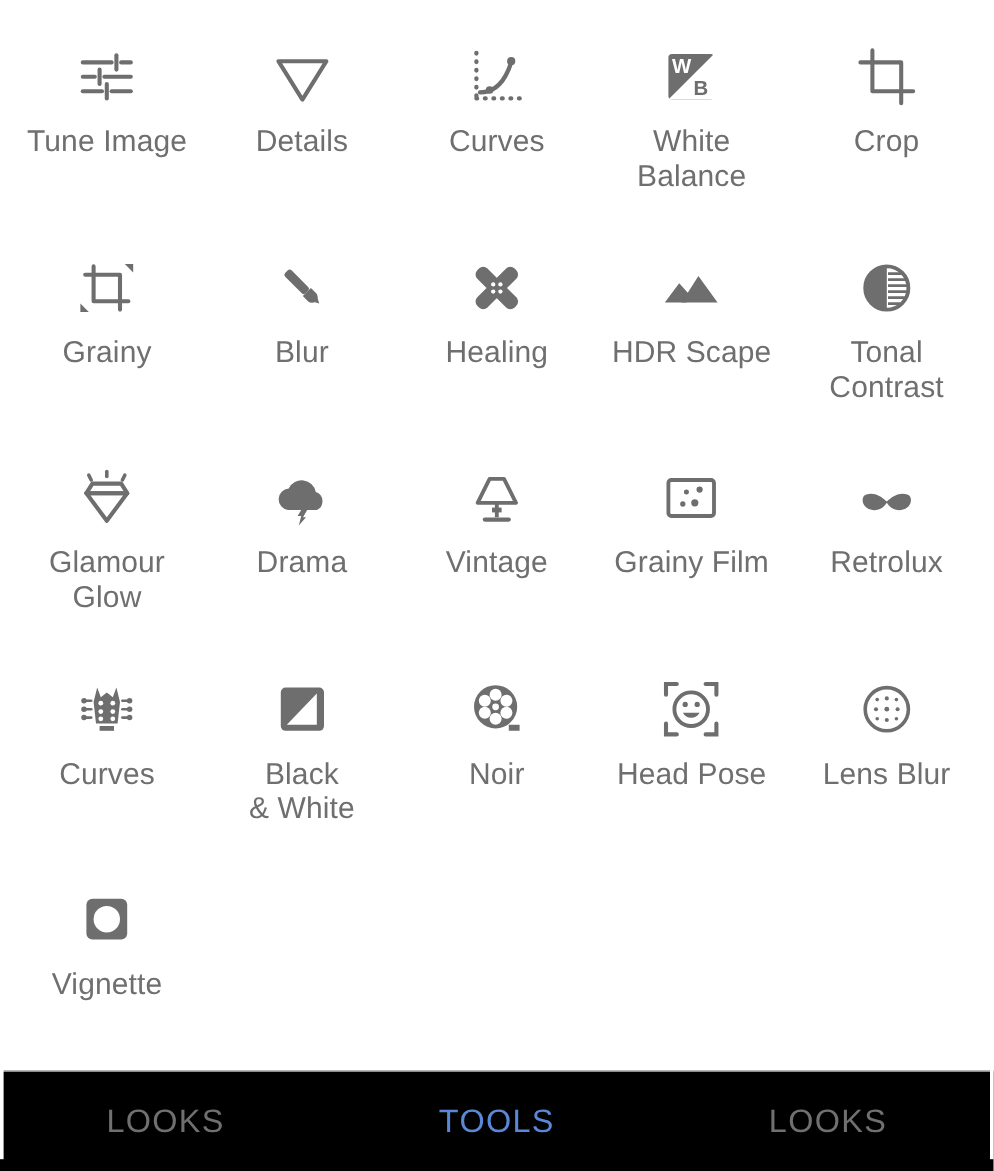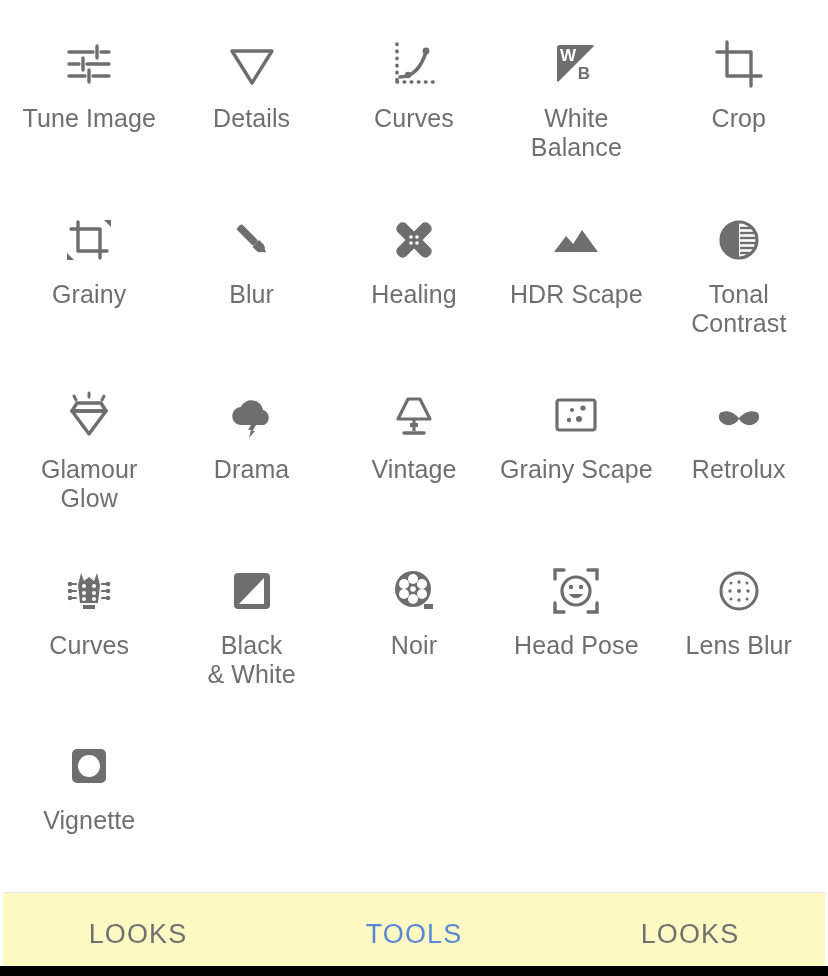--- a/index.html
+++ b/index.html
@@ -62,21 +62,21 @@
     word-spacing: normal;
   }
 
   
   #bottom-bar {
     flex: 0 0 auto;
     height: 84px;
     display: grid;
     grid-template-columns: repeat(3, 1fr);
     align-items: center;
-    background: #fef9c3;
+    background: #000000;
     border-top: 1px solid #eaeaea;
   }
 
   .bottom-tab {
     text-align: center;
     font-size: 27px;
     letter-spacing: 1.1px;
     color: #707070;
     cursor: pointer;
     user-select: none;
@@ -276,21 +276,21 @@
           <svg width="52" height="52" viewBox="0 0 52 52">
       <rect x="7" y="11" width="38" height="30" rx="2.5" stroke="currentColor" fill="none" stroke-width="3.2"></rect>
       <g fill="currentColor">
         <circle cx="22" cy="21" r="2.1"></circle>
               <circle cx="33" cy="19" r="2.6"></circle>
         <circle cx="19" cy="31" r="2.2"></circle>
               <circle cx="29" cy="30" r="3"></circle>
       </g>
           </svg>
         </div>
-        <div class="tool-label">Grainy Scape</div>
+        <div class="tool-label">Grainy Film</div>
       </div>
       <div class="tool">
         <div class="tool-icon">
           <svg width="52" height="52" viewBox="0 0 52 52">
       <path d="M26 30 C 22 37, 13 38, 8 33 C 5 30, 5 24, 9 23 C 15 21, 21 24, 26 29
                C 31 24, 37 21, 43 23 C 47 24, 47 30, 44 33 C 39 38, 30 37, 26 30 Z" fill="currentColor"></path>
           </svg>
         </div>
         <div class="tool-label">Retrolux</div>
       </div>

